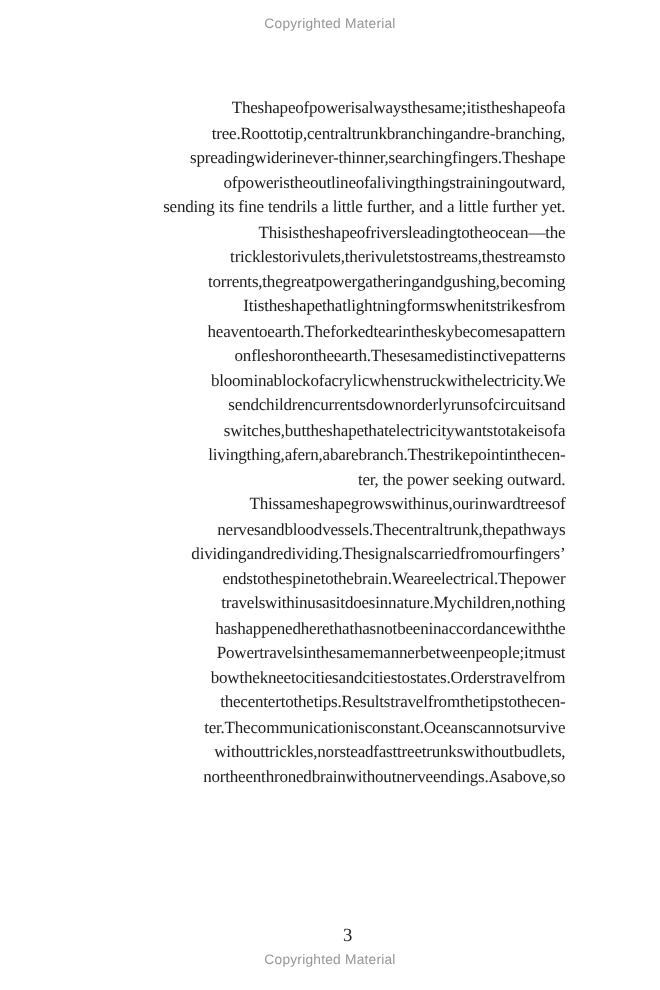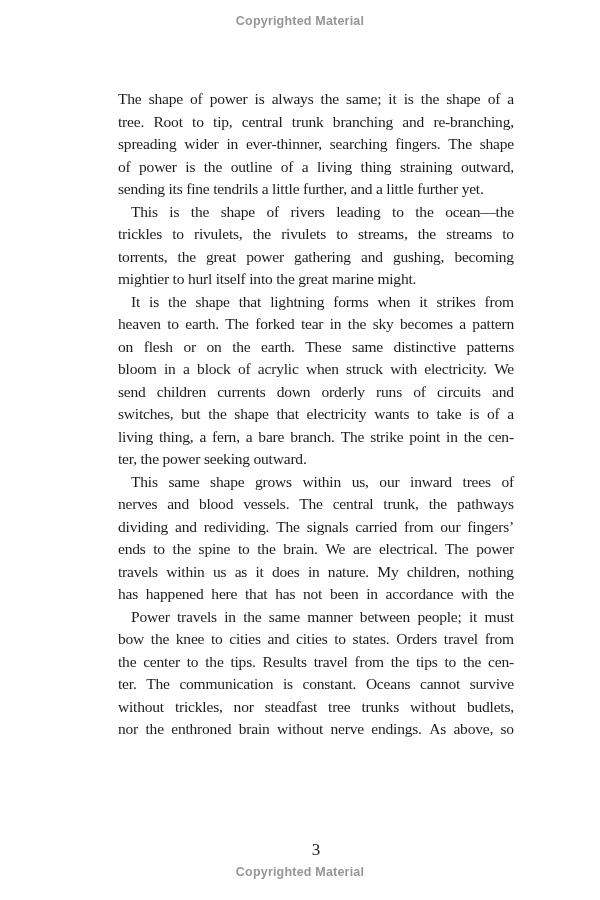--- a/index.html
+++ b/index.html
@@ -11,21 +11,21 @@
     background: #ffffff;
     overflow: hidden;
     font-family: "Liberation Serif", "DejaVu Serif", serif;
   }
   .notice {
     position: absolute;
     left: 0;
     width: 600px;
     text-align: center;
     font-family: "Liberation Sans", "DejaVu Sans", sans-serif;
-    font-weight: bold;
+    font-weight: normal;
     font-size: 12.5px;
     letter-spacing: 0.2px;
     color: #969696;
   }
   .notice.top { top: 14px; }
   .notice.bottom { top: 865px; }
   .body-text {
     position: absolute;
     top: 88px;
     left: 118px;
@@ -35,24 +35,24 @@
     letter-spacing: -0.2px;
   }
   .line {
     height: 22.5px;
     line-height: 22.5px;
     overflow: visible;
     white-space: nowrap;
   }
   .line.just {
     display: flex;
-    justify-content: space-between;
+    justify-content: flex-end;
   }
   .line.indent { padding-left: 13px; }
-  .line.last { text-align: left; }
+  .line.last { text-align: right; }
   .page-number {
     position: absolute;
     top: 839px;
     left: 118px;
     width: 396px;
     text-align: center;
     font-size: 17px;
     line-height: 22px;
     color: #1f1f1f;
   }
@@ -143,21 +143,20 @@
       <div class="line just">
         <span>torrents,</span>
         <span>the</span>
         <span>great</span>
         <span>power</span>
         <span>gathering</span>
         <span>and</span>
         <span>gushing,</span>
         <span>becoming</span>
       </div>
-      <div class="line last">mightier to hurl itself into the great marine might.</div>
       <div class="line just indent">
         <span>It</span>
         <span>is</span>
         <span>the</span>
         <span>shape</span>
         <span>that</span>
         <span>lightning</span>
         <span>forms</span>
         <span>when</span>
         <span>it</span>

